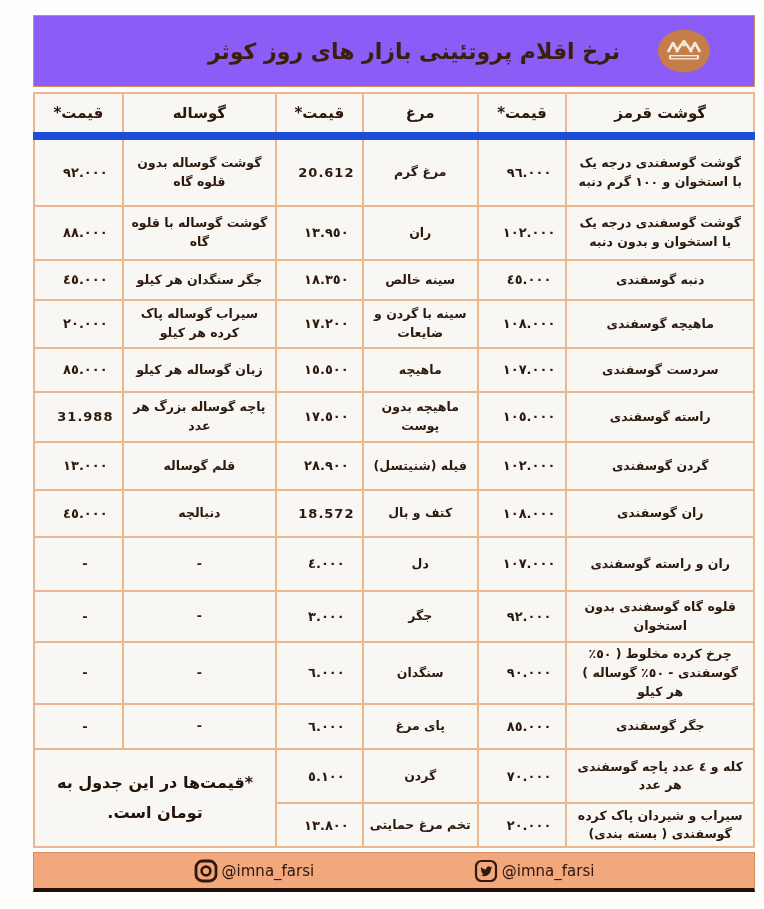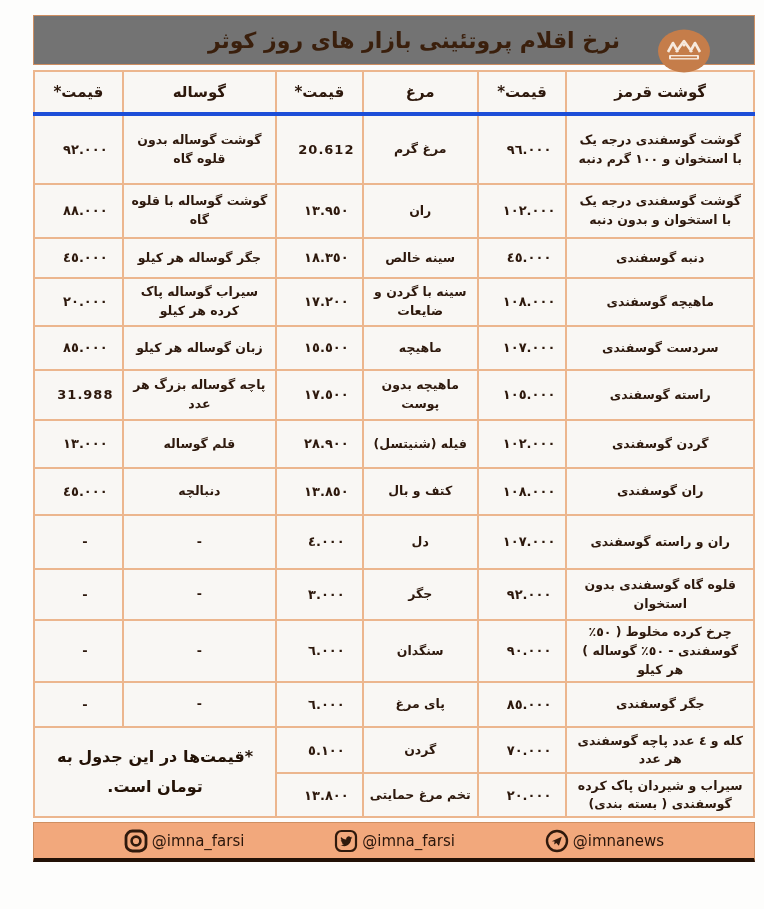--- a/index.html
+++ b/index.html
@@ -4,21 +4,21 @@
 <style>
   html,body{margin:0;padding:0;}
   body{
     width:764px;height:909px;background:#fdfdfc;
     font-family:"DejaVu Sans",sans-serif;color:#30190d;
     position:relative;overflow:hidden;
   }
   .sheet{width:722px;margin:15px 0 0 33px;}
   
   .title-band{
-    height:50px;background:#737373;border:1px solid #cf8f62;
+    height:72px;background:#8b5cf6;border:1px solid #cf8f62;
     box-sizing:border-box;display:flex;align-items:center;position:relative;
     direction:rtl;
   }
   .title-band .title{
     flex:1;text-align:center;font-size:22px;font-weight:bold;color:#3a1f0c;
     padding-left:40px;
   }
   .logo{position:absolute;right:42px;top:12px;width:56px;height:46px;}
   
   table.price-table{
@@ -27,21 +27,21 @@
     border:2px solid #ecb68e;
   }
   .price-table th,.price-table td{
     background:#f9f7f4;border:2px solid #ecb68e;
     text-align:center;vertical-align:middle;
     padding:2px 6px;box-sizing:border-box;
     font-weight:bold;color:#2d180c;
     line-height:1.5;word-break:normal;
   }
   .price-table th{
-    height:43px;font-size:15px;border-bottom:4px solid #1d4ed8;
+    height:43px;font-size:15px;border-bottom:8px solid #1d4ed8;
   }
   .price-table td.item{font-size:12.5px;}
   .price-table td.price{font-size:13px;letter-spacing:1px;padding-left:20px;}
   .price-table td.note{
     font-size:16px;line-height:1.9;background:#f9f7f4;color:#241307;
     padding:4px 18px;
   }
   
   .footer-band{
     margin-top:4px;height:40px;background:#f2a87c;
@@ -106,21 +106,21 @@
         <td class="item">ران</td>
         <td class="price">١٣.٩٥٠</td>
         <td class="item">گوشت گوساله با قلوه گاه</td>
         <td class="price">٨٨.٠٠٠</td>
       </tr>
       <tr style="height:40px">
         <td class="item">دنبه گوسفندی</td>
         <td class="price">٤٥.٠٠٠</td>
         <td class="item">سینه خالص</td>
         <td class="price">١٨.٣٥٠</td>
-        <td class="item">جگر گوساله هر کیلو</td>
+        <td class="item">جگر سنگدان هر کیلو</td>
         <td class="price">٤٥.٠٠٠</td>
       </tr>
       <tr style="height:48px">
         <td class="item">ماهیچه گوسفندی</td>
         <td class="price">١٠٨.٠٠٠</td>
         <td class="item">سینه با گردن و ضایعات</td>
         <td class="price">١٧.٢٠٠</td>
         <td class="item">سیراب گوساله پاک کرده هر کیلو</td>
         <td class="price">٢٠.٠٠٠</td>
       </tr>
@@ -145,21 +145,21 @@
         <td class="price">١٠٢.٠٠٠</td>
         <td class="item">فیله (شنیتسل)</td>
         <td class="price">٢٨.٩٠٠</td>
         <td class="item">قلم گوساله</td>
         <td class="price">١٣.٠٠٠</td>
       </tr>
       <tr style="height:47px">
         <td class="item">ران گوسفندی</td>
         <td class="price">١٠٨.٠٠٠</td>
         <td class="item">کتف و بال</td>
-        <td class="price">١٣.٨٥٠</td>
+        <td class="price">18.572</td>
         <td class="item">دنبالچه</td>
         <td class="price">٤٥.٠٠٠</td>
       </tr>
       <tr style="height:54px">
         <td class="item">ران و راسته گوسفندی</td>
         <td class="price">١٠٧.٠٠٠</td>
         <td class="item">دل</td>
         <td class="price">٤.٠٠٠</td>
         <td class="item">-</td>
         <td class="price">-</td>
@@ -181,21 +181,21 @@
         <td class="price">-</td>
       </tr>
       <tr style="height:45px">
         <td class="item">جگر گوسفندی</td>
         <td class="price">٨٥.٠٠٠</td>
         <td class="item">پای مرغ</td>
         <td class="price">٦.٠٠٠</td>
         <td class="item">-</td>
         <td class="price">-</td>
       </tr>
-      <tr style="height:46px">
+      <tr style="height:54px">
         <td class="item">کله و ٤ عدد پاچه گوسفندی هر عدد</td>
         <td class="price">٧٠.٠٠٠</td>
         <td class="item">گردن</td>
         <td class="price">٥.١٠٠</td>
         <td class="note" rowspan="2" colspan="2">*قیمت‌ها در این جدول به تومان است.</td>
       </tr>
       <tr style="height:44px">
         <td class="item">سیراب و شیردان پاک کرده گوسفندی ( بسته بندی)</td>
         <td class="price">٢٠.٠٠٠</td>
         <td class="item">تخم مرغ حمایتی</td>
@@ -216,24 +216,15 @@
     </div>
     <div class="social">
       <span class="icon">
         <svg width="24" height="24" viewBox="0 0 24 24">
           <rect x="2" y="2" width="20" height="20" rx="5.5" fill="none" stroke="#2f190c" stroke-width="2.2"></rect>
           <path fill="#2f190c" d="M18.4 8.6c-.4.2-.9.4-1.4.4.5-.3.9-.8 1.1-1.4-.5.3-1 .5-1.6.6a2.5 2.5 0 0 0-4.3 2.3c-2.1-.1-3.9-1.1-5.1-2.6-.6 1.1-.3 2.5.8 3.3-.4 0-.8-.1-1.1-.3 0 1.2.8 2.2 2 2.4-.4.1-.7.1-1.1.1.3 1 1.2 1.7 2.3 1.7-1 .8-2.3 1.2-3.6 1 1.1.7 2.4 1.1 3.7 1.1 4.5 0 7-3.8 6.9-7.1.5-.4.9-.9 1.4-1.5z"></path>
         </svg>
       </span>
       <span class="handle">@imna_farsi</span>
     </div>
-    <div class="social">
-      <span class="icon">
-        <svg width="24" height="24" viewBox="0 0 24 24">
-          <circle cx="12" cy="12" r="10" fill="none" stroke="#2f190c" stroke-width="2.4"></circle>
-          <path fill="#2f190c" d="M6.8 12.2l10-4.4-2.9 9-2.6-2.9-2.1 1.6.4-3z"></path>
-        </svg>
-      </span>
-      <span class="handle">@imnanews</span>
-    </div>
   </div>
 
 </div>
 
 </body></html>

